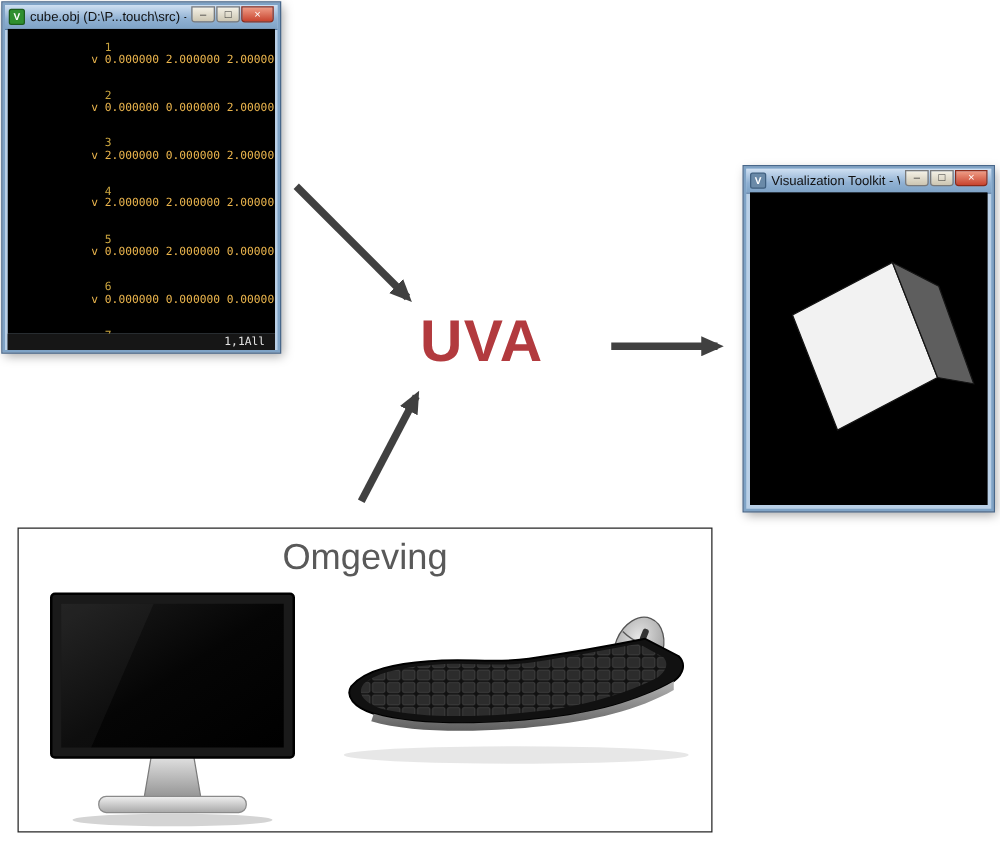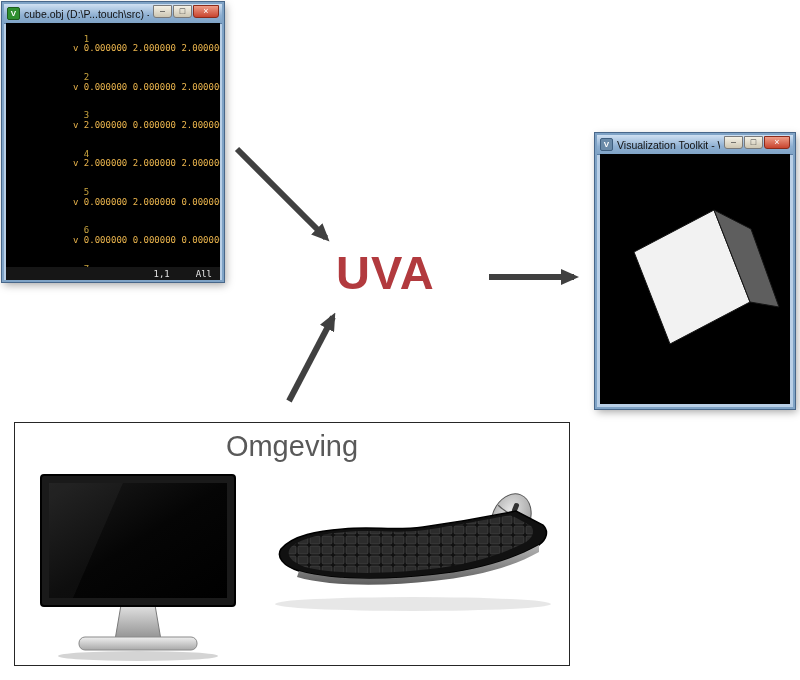--- a/index.html
+++ b/index.html
@@ -29,21 +29,21 @@
              font-family:"DejaVu Sans Mono",monospace;font-size:9px;line-height:9.6px;
              overflow:hidden;cursor:text;}
   .gvim-lines{background:#000;padding:2px 0 2px 2px;}
   .gvim-line{white-space:pre;}
   .lnum{display:inline-block;width:3ch;text-align:right;color:var(--gvim-num,#c9a43f);margin-right:1ch;}
   .ltext{color:var(--gvim-text,#ebb54d);}
   .gvim-status{position:absolute;bottom:0;left:2px;right:2px;height:13px;background:#161616;
                color:#e3e3e3;font-family:"DejaVu Sans Mono",monospace;font-size:9px;
                display:flex;align-items:center;}
   .ruler{margin-left:auto;}
-  .scrollpos{margin-left:26px;margin-right:8px;}
+  .scrollpos{margin-right:8px;}
 
   
   .vtk-window{left:595px;top:133px;width:196px;height:272px;}
   .vtk-body{position:absolute;top:19px;left:3px;right:3px;bottom:3px;background:#000;}
   .vtk-body svg{display:block;width:100%;height:100%;}
 
   
   .uva{position:absolute;left:336px;top:249px;width:112px;text-align:left;
        font-size:47px;line-height:47px;font-weight:bold;color:var(--uva-red,#b23a3e);
        letter-spacing:1px;}

